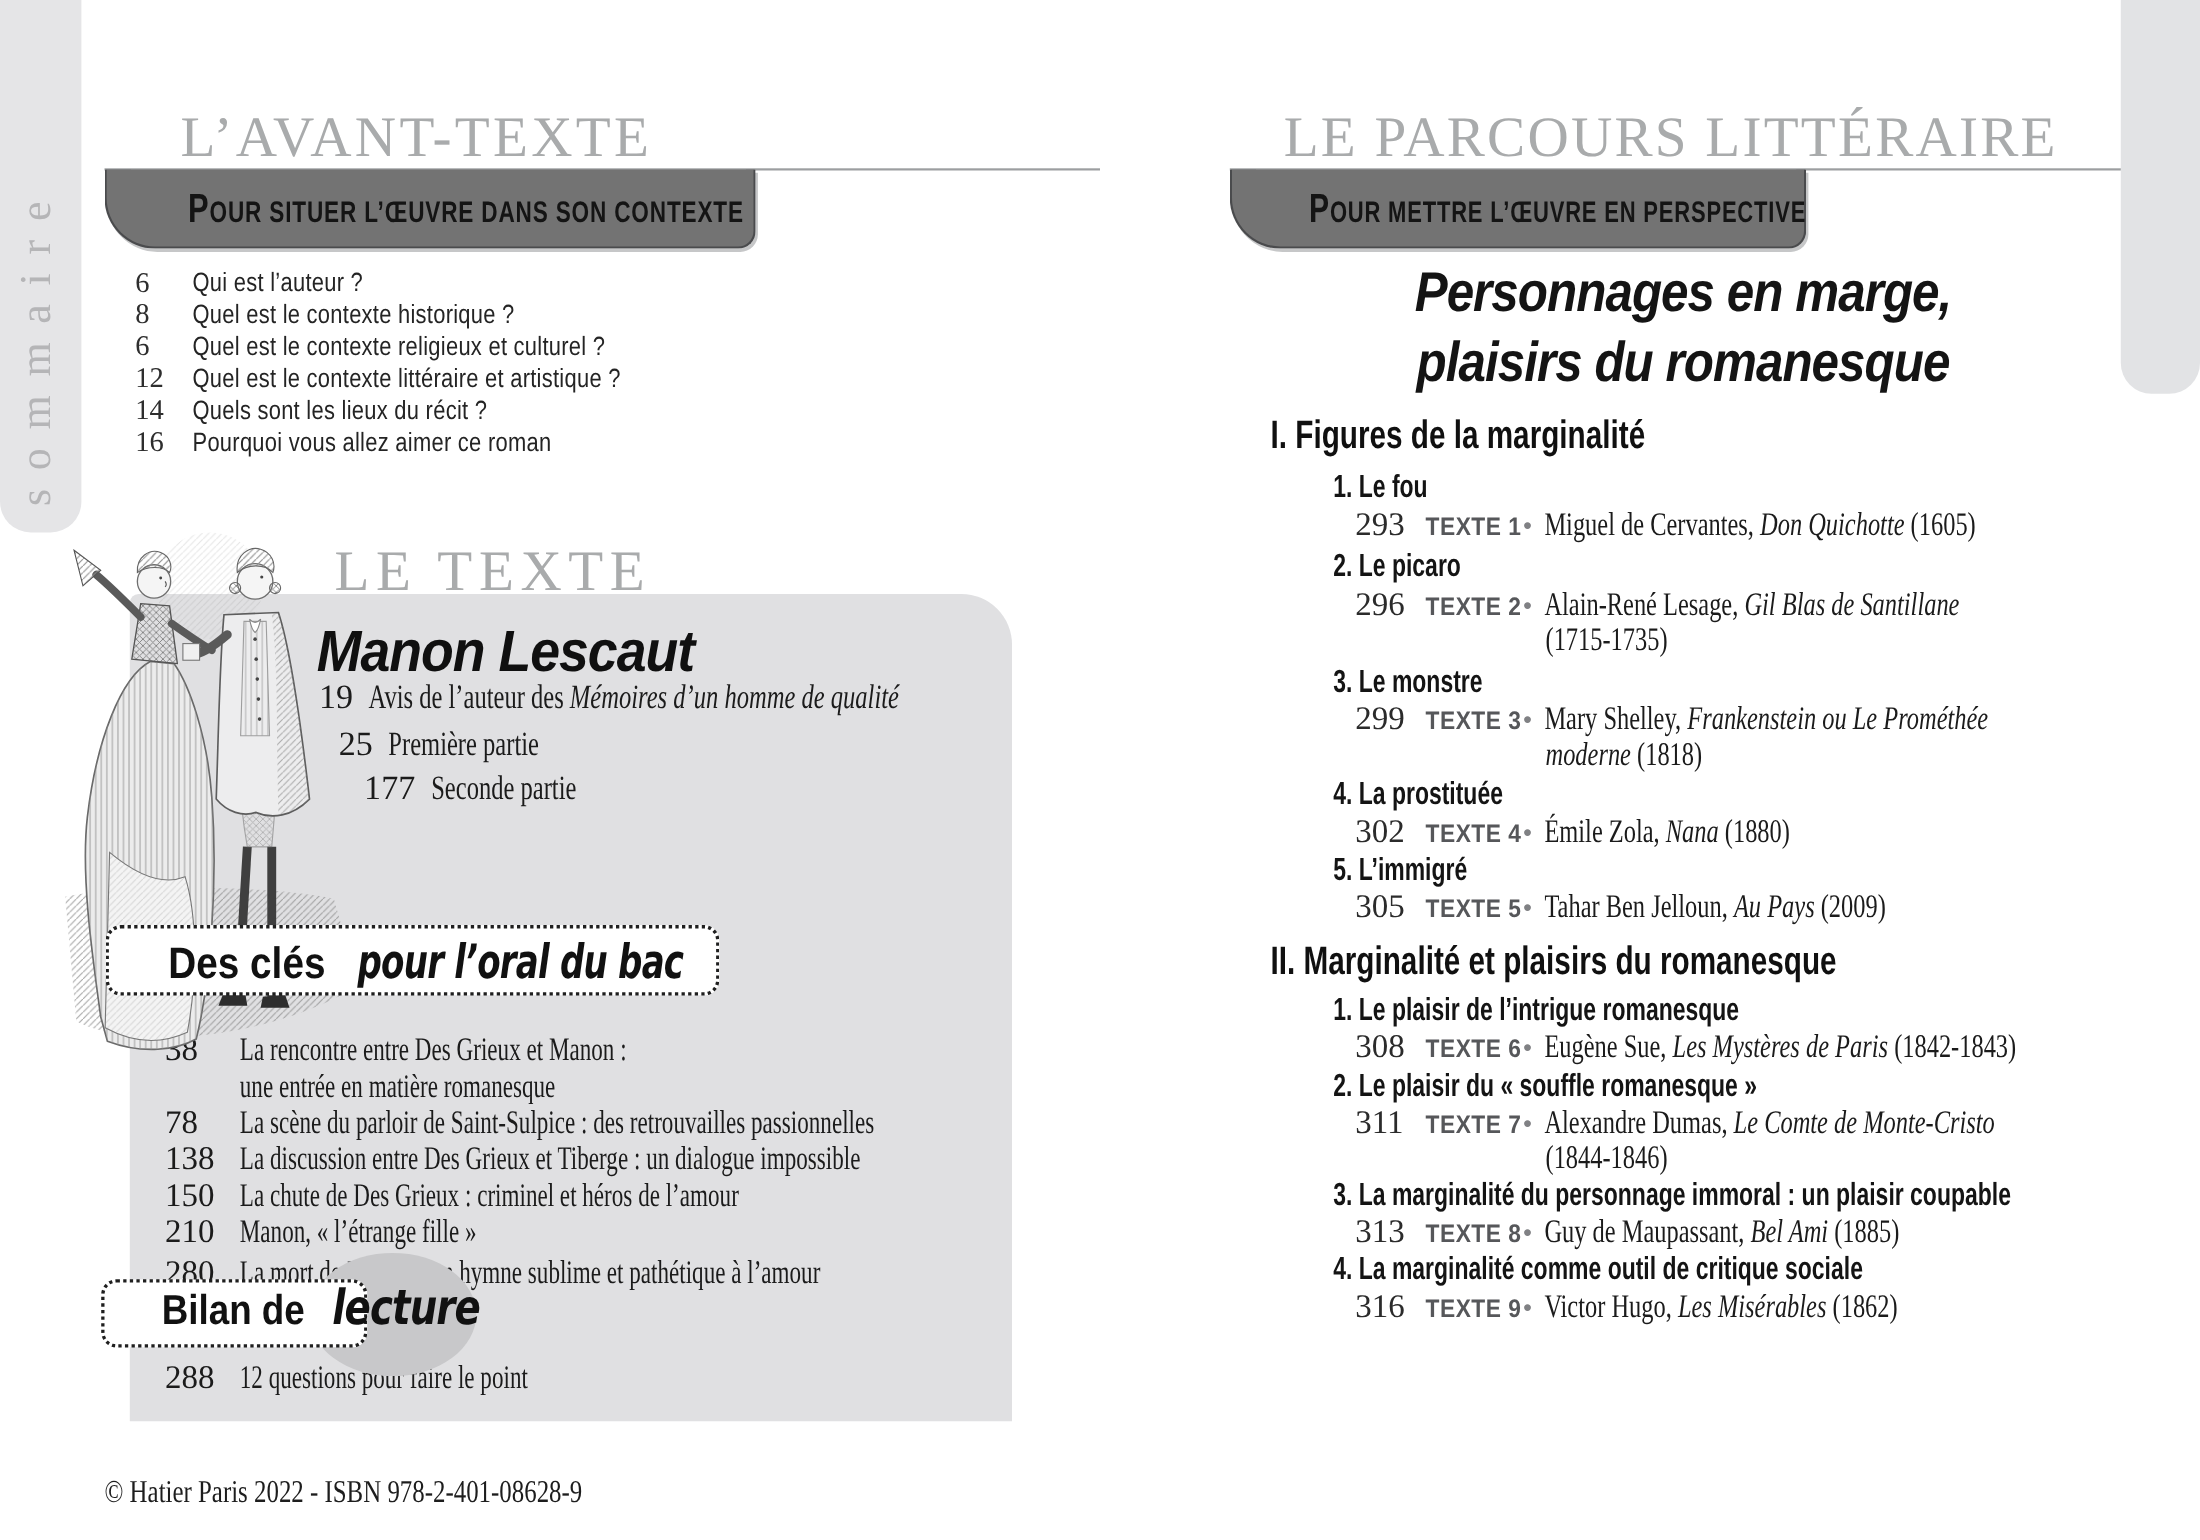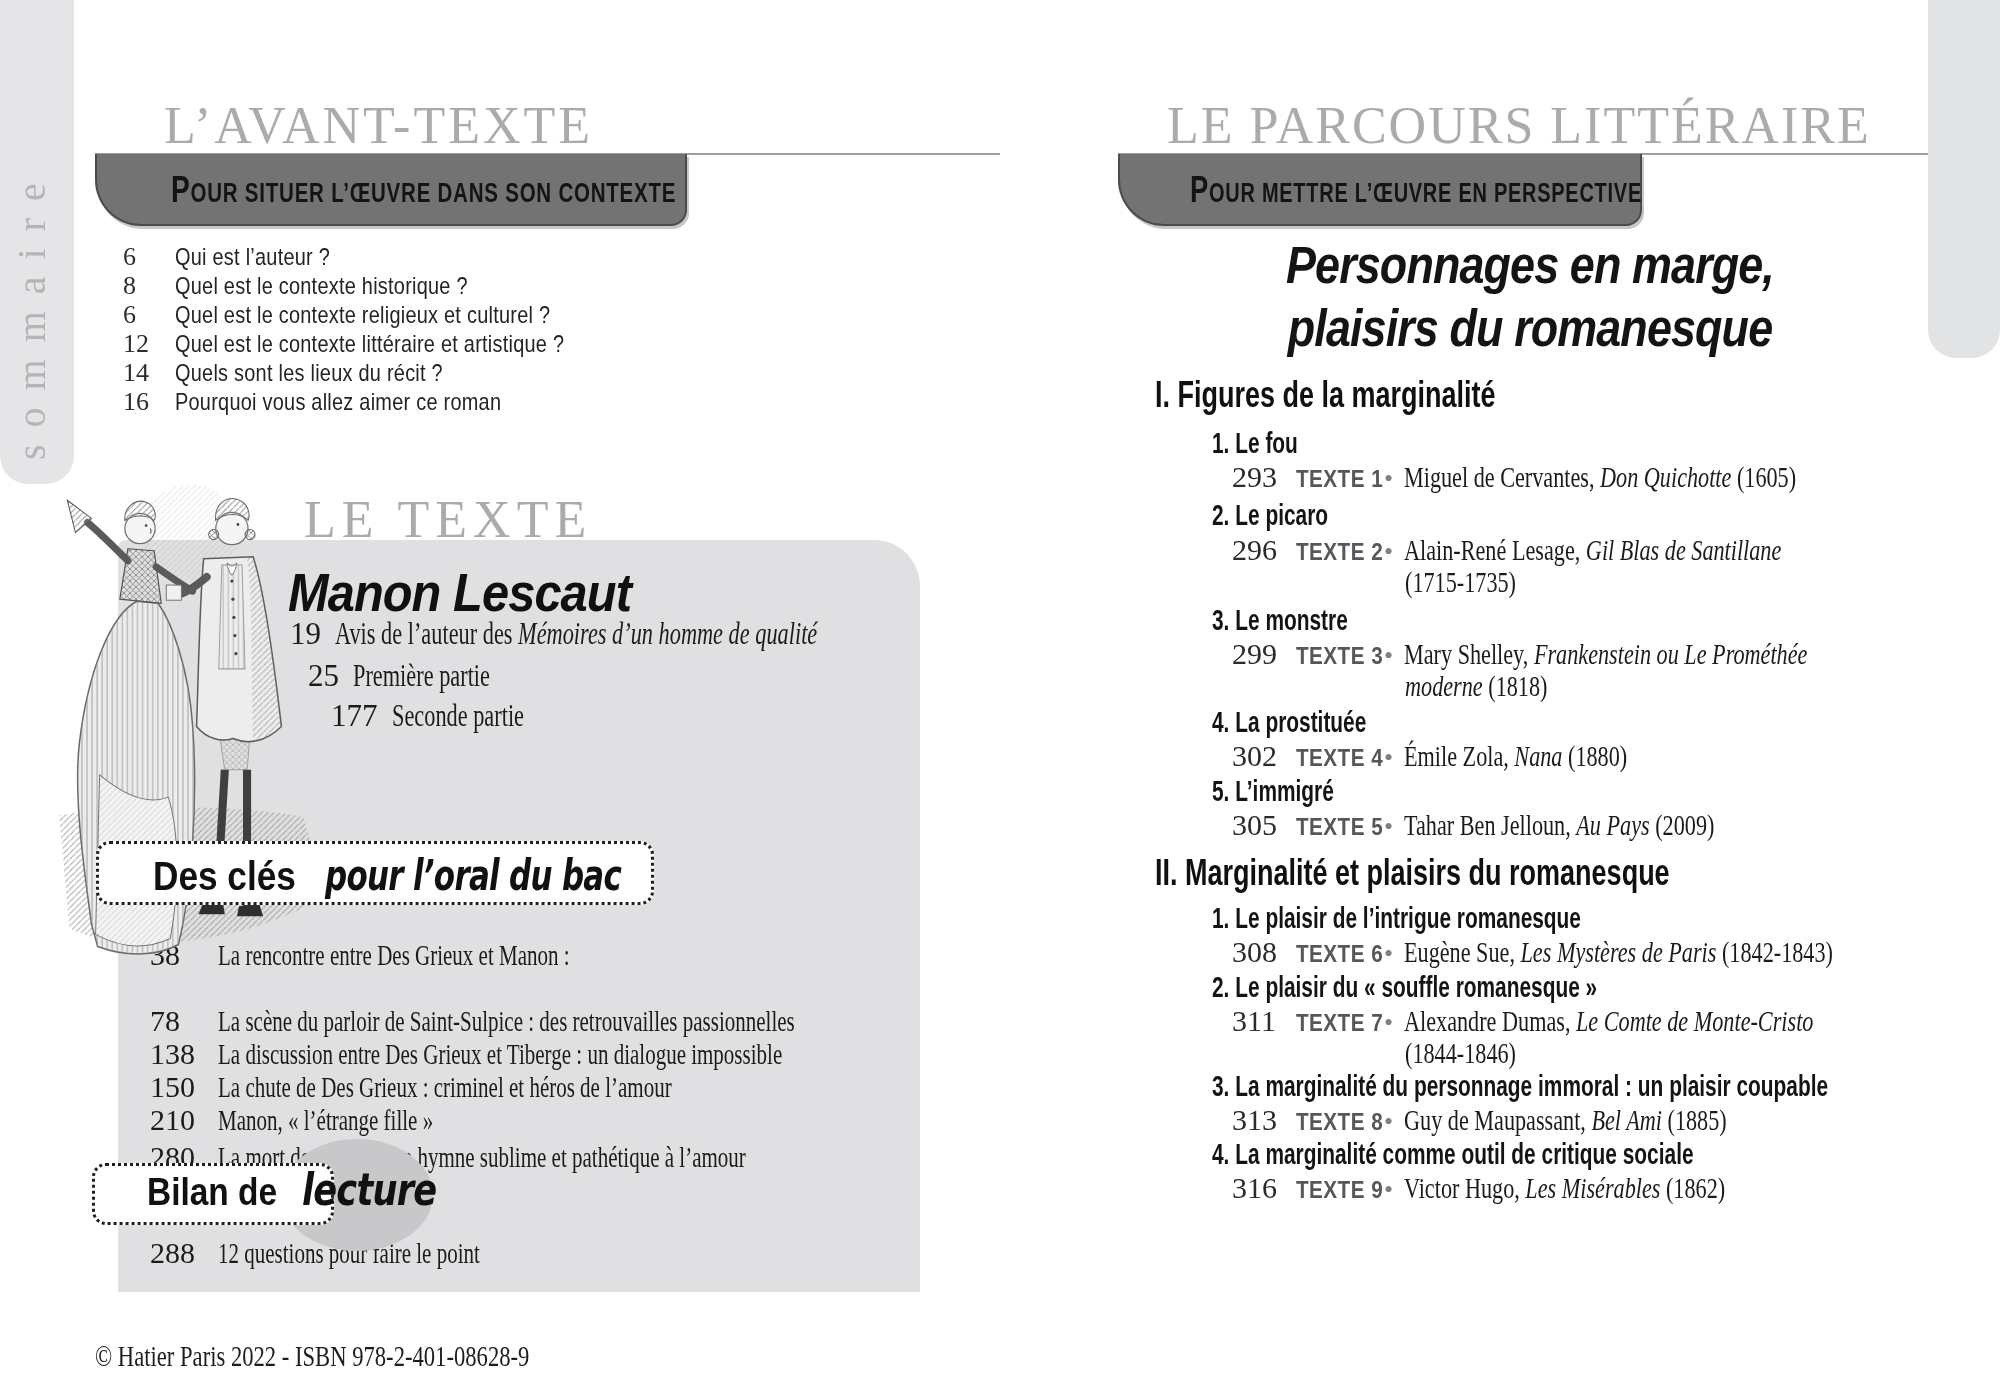--- a/index.html
+++ b/index.html
@@ -185,20 +185,24 @@
     <div style="padding:6px 0 0 22px;white-space:nowrap;">
       <span class="keybold">Des clés</span>
       <span class="keyscript" style="font-size:43px;margin-left:6px;">pour l’oral du bac</span>
     </div>
   </div>
 
   <div class="abs orow" style="left:150px;top:938px;">
       <span class="onum">38</span>
       <span class="otext">La rencontre entre Des Grieux et Manon :</span>
     </div>
+  <div class="abs orow" style="left:150px;top:971px;">
+      <span class="onum"></span>
+      <span class="otext">une entrée en matière romanesque</span>
+    </div>
   <div class="abs orow" style="left:150px;top:1004px;">
       <span class="onum">78</span>
       <span class="otext">La scène du parloir de Saint-Sulpice : des retrouvailles passionnelles</span>
     </div>
   <div class="abs orow" style="left:150px;top:1037px;">
       <span class="onum">138</span>
       <span class="otext">La discussion entre Des Grieux et Tiberge : un dialogue impossible</span>
     </div>
   <div class="abs orow" style="left:150px;top:1070px;">
       <span class="onum">150</span>

